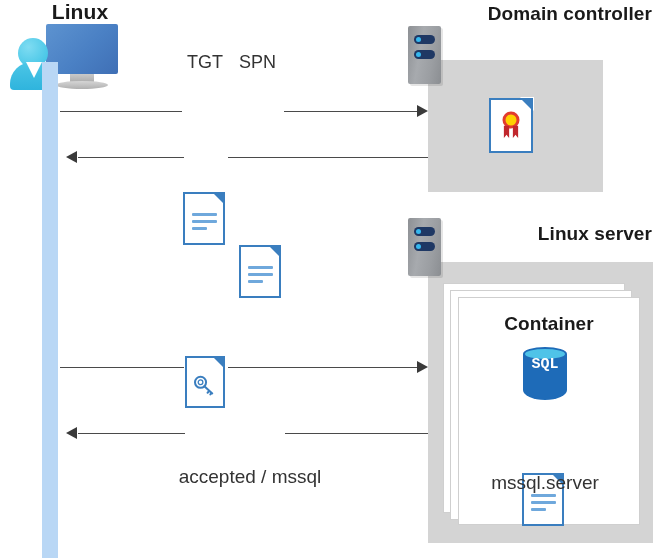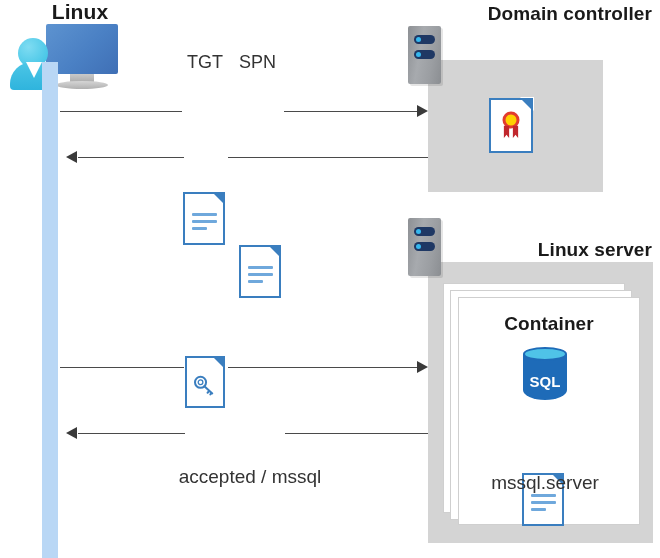--- a/index.html
+++ b/index.html
@@ -9,21 +9,21 @@
     color:#2b2b2b;
   }
   .abs{position:absolute;}
 
   
   .title{
     font-weight:bold;color:#1a1a1a;letter-spacing:.1px;text-align:right;
   }
   #client-title{left:0;top:0;width:160px;text-align:center;font-size:21px;line-height:24px;}
   #dc-title{left:462px;top:2px;width:190px;font-size:19px;line-height:23px;font-weight:bold;}
-  #linux-title{left:462px;top:222px;width:190px;font-size:19px;line-height:23px;font-weight:bold;margin-top:16px;}
+  #linux-title{left:462px;top:222px;width:190px;font-size:19px;line-height:23px;font-weight:bold;}
   #container-title{left:0;top:0;width:100%;text-align:center;font-size:19px;line-height:22px;font-weight:bold;}
 
   .label{font-size:18px;color:#333;}
   #tgt-label{left:183px;top:52px;width:44px;text-align:center;}
   #spn-label{left:239px;top:52px;width:48px;text-align:left;}
   #accepted-label{left:120px;top:466px;width:260px;text-align:center;font-size:19px;}
   #keytab-label{left:455px;top:472px;width:180px;text-align:center;font-size:19px;}
 
   
   #lifeline{left:42px;top:62px;width:16px;height:496px;background:#b9d7f5;}
@@ -85,22 +85,22 @@
   #card-mid{left:450px;top:290px;width:182px;height:230px;}
   #card-front{left:458px;top:297px;width:182px;height:228px;}
   #container-title-wrap{position:absolute;left:458px;top:313px;width:182px;}
 
   
   #sql-icon{left:520px;top:348px;width:50px;height:56px;}
   .cyl{position:absolute;left:3px;top:6px;width:44px;height:46px;background:#1e6bb8;
        border-radius:0 0 22px 22px / 0 0 10px 10px;}
   .cyl .top{position:absolute;left:0;top:-7px;width:44px;height:14px;border-radius:50%;
        background:#4fc3e8;border:2px solid #1e6bb8;box-sizing:border-box;}
-  .cyl .sql{position:absolute;left:0;top:19px;width:100%;text-align:center;color:#fff;
-       font-size:15px;font-weight:bold;font-family:Liberation Sans, sans-serif;}
+  .cyl .sql{position:absolute;left:0;top:2px;width:100%;text-align:center;color:#fff;
+       font-size:15px;font-weight:bold;font-family:Liberation Mono, monospace;}
 
   
   #client-icon{left:10px;top:24px;width:110px;height:66px;}
   .monitor{position:absolute;left:36px;top:0;width:72px;height:50px;border-radius:2px;
      background:linear-gradient(135deg,#5d93d0 0%,#4a80c4 55%,#3f6fb5 100%);}
   .mstand{position:absolute;left:60px;top:50px;width:24px;height:9px;
      background:linear-gradient(180deg,#c9c9c9,#a9a9a9);}
   .mbase{position:absolute;left:46px;top:57px;width:52px;height:8px;border-radius:50%;
      background:linear-gradient(180deg,#d6d6d6,#b0b0b0);}
   .phead{position:absolute;left:8px;top:14px;width:30px;height:30px;border-radius:50%;

